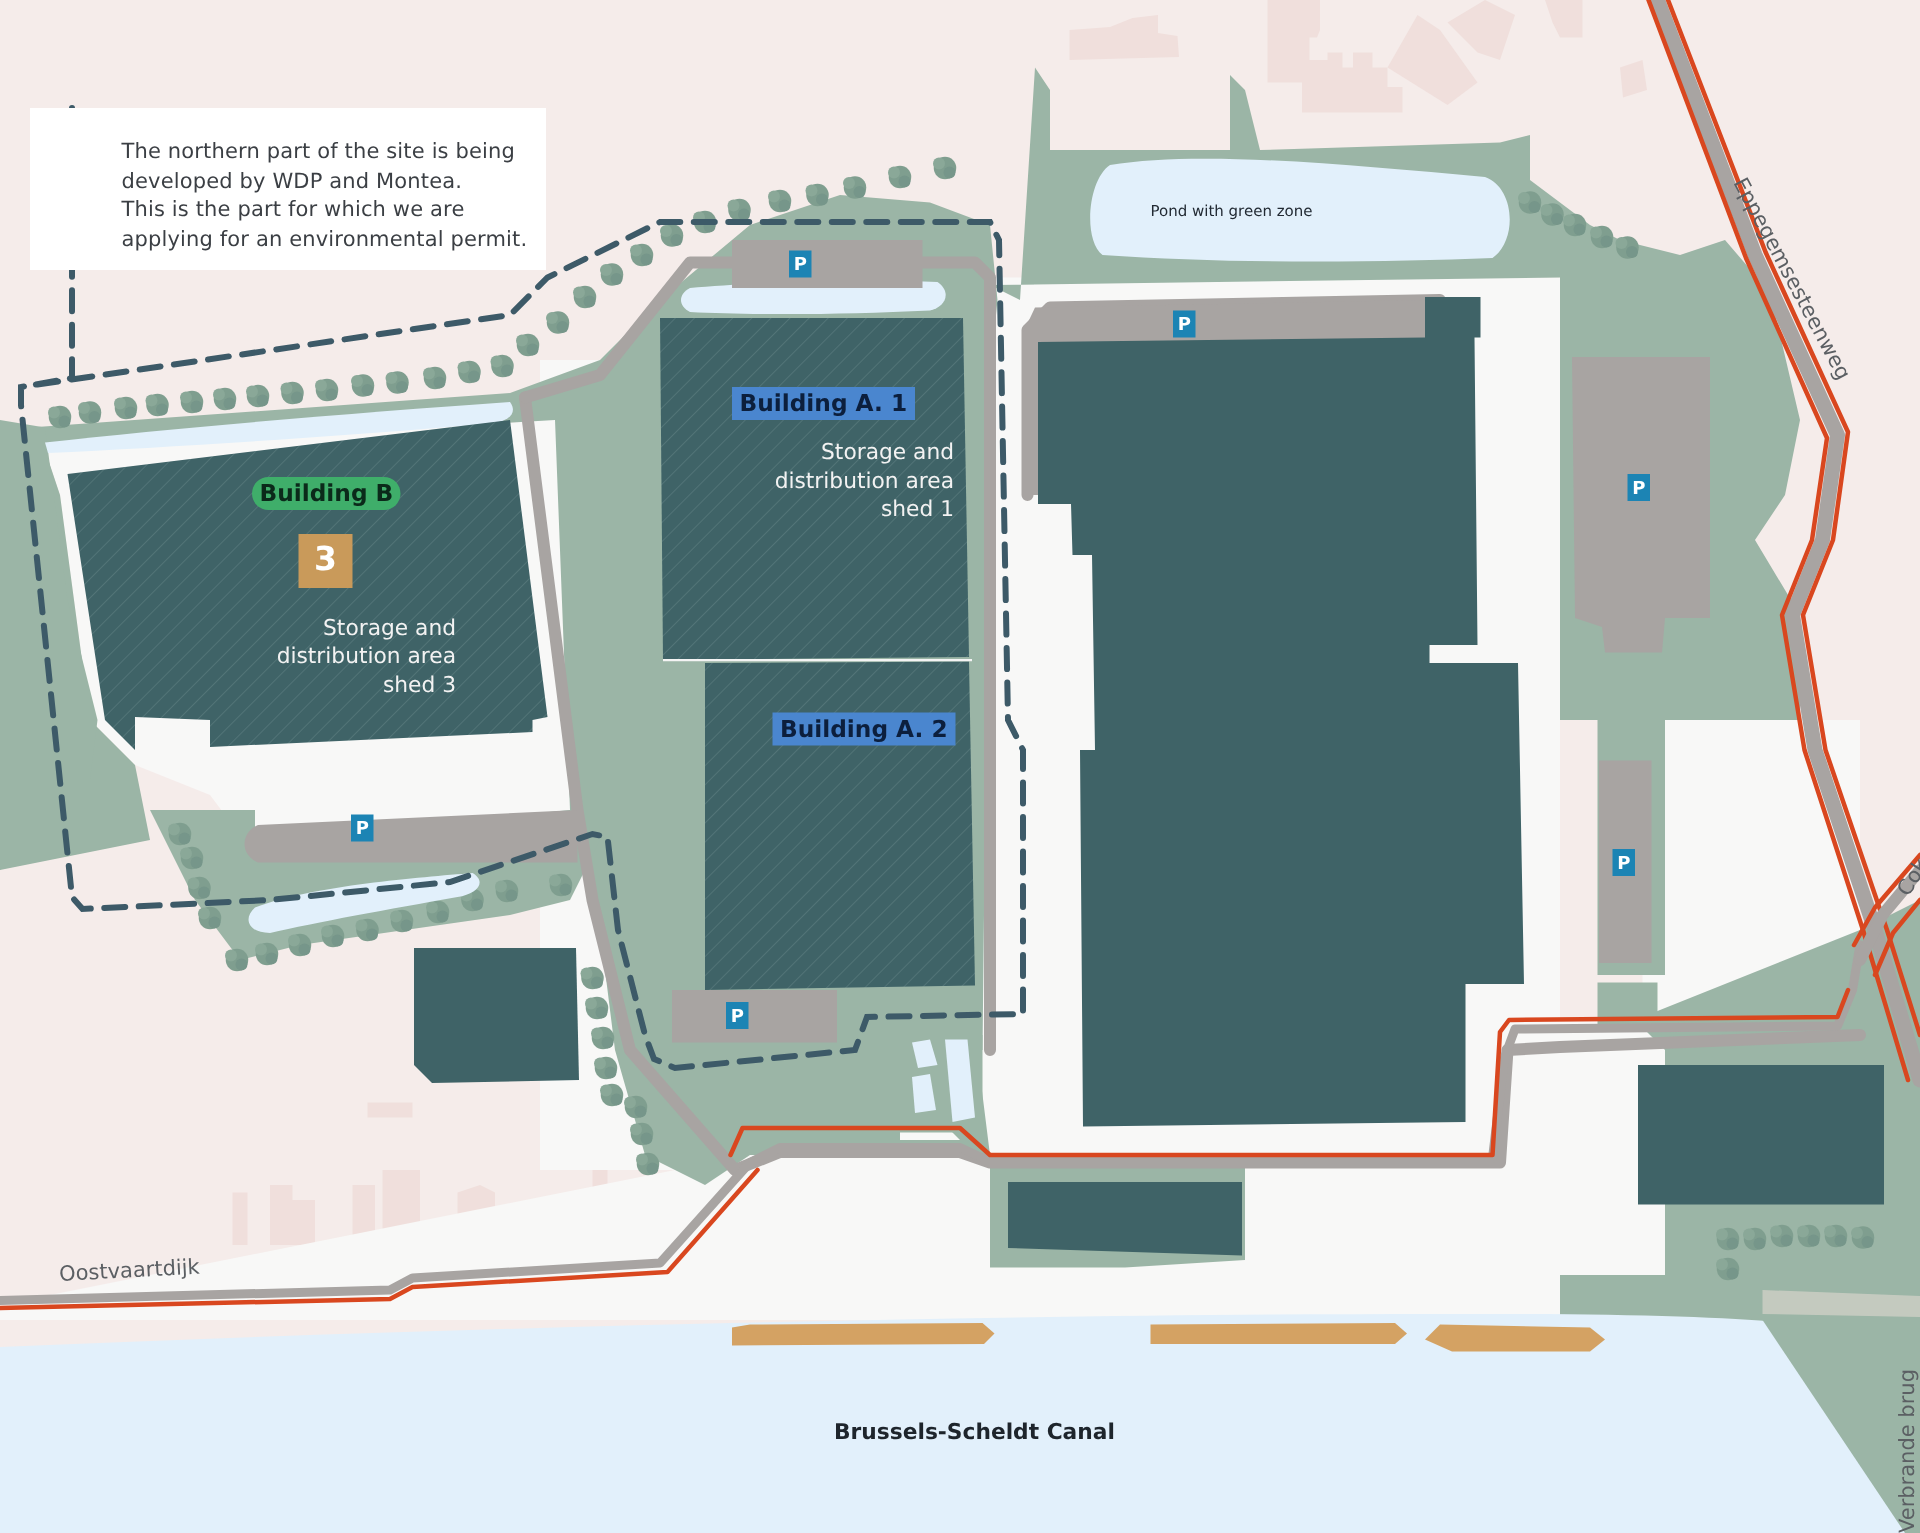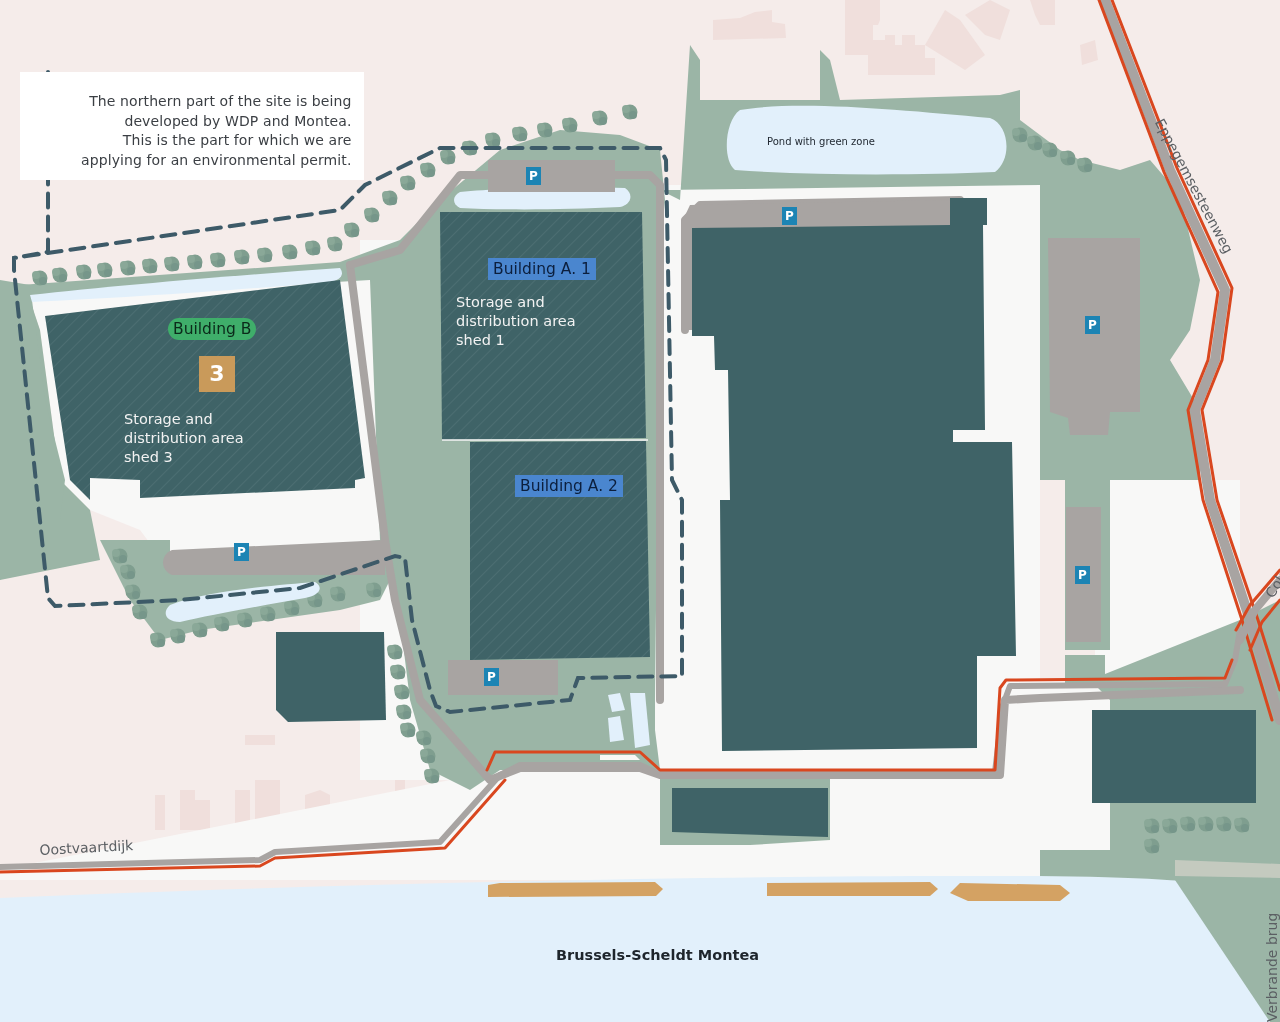--- a/index.html
+++ b/index.html
@@ -1,24 +1,24 @@
 <!DOCTYPE html>
 <html><head>
 <meta charset="utf-8">
 <style>
   html, body { margin:0; padding:0; }
   body { width:1280px; height:1022px; overflow:hidden; background:#f5ecea; font-family:"DejaVu Sans", sans-serif; }
   #map { position:absolute; left:0; top:0; width:1280px; height:1022px; }
-  .callout { position:absolute; left:20px; top:72px; width:344px; height:108px; background:#ffffff;text-align:right; }
+  .callout { position:absolute; left:20px; top:72px; width:344px; height:108px; background:#ffffff; }
   .callout-text { position:absolute; left:61px; top:20px; font-size:14px; line-height:19.5px; color:#3b3f44; white-space:pre-line; letter-spacing:0.1px; }
-  .bld-tag { position:absolute; font-weight:normal; font-size:15.5px; color:#0f2a3a; padding:1px 5px; line-height:20px; white-space:nowrap; }
+  .bld-tag { position:absolute; font-weight:bold; font-size:15.5px; color:#0f2a3a; padding:1px 5px; line-height:20px; white-space:nowrap; }
   .tag-green { background:#3fae6a; color:#0b2a1a;border-radius:11px; }
   .tag-blue { background:#4a86cf; color:#0c1f3d; }
   .shed-num { position:absolute; width:36px; height:36px; background:#c99a5a; color:#fff; font-weight:bold; font-size:22px; text-align:center; line-height:36px; }
-  .shed-desc { position:absolute; color:#f2f2f2; font-size:14.5px; line-height:19px; text-align:left; white-space:pre-line; width:180px; }
+  .shed-desc { position:absolute; color:#f2f2f2; font-size:14.5px; line-height:19px; text-align:right; white-space:pre-line; width:180px; }
   .pk { position:absolute; width:15px; height:18px; background:#1c84b4; color:#fff; font-weight:bold; font-size:12px; text-align:center; line-height:18px; }
   .road-lbl { position:absolute; color:#5b5f63; font-size:14px; white-space:nowrap; transform-origin:0 0; }
   .water-lbl { position:absolute; color:#222a33; font-size:10px; white-space:nowrap; }
   .canal-lbl { position:absolute; color:#1e252c; font-size:14.5px; font-weight:bold; white-space:nowrap; }
 </style>
 </head>
 <body>
 
 <svg id="map" viewBox="0 0 1280 1022" xmlns="http://www.w3.org/2000/svg">
   <defs>
@@ -237,18 +237,18 @@
 <div class="bld-tag tag-blue" style="left:499px; top:475px;margin-left:16px;">Building A. 2</div>
 
 <div class="pk" style="left:526px; top:167px;">P</div>
 <div class="pk" style="left:782px; top:207px;">P</div>
 <div class="pk" style="left:1085px; top:316px;">P</div>
 <div class="pk" style="left:1075px; top:566px;">P</div>
 <div class="pk" style="left:234px; top:543px;">P</div>
 <div class="pk" style="left:484px; top:668px;">P</div>
 
 <div class="water-lbl" style="left:767px; top:136px;">Pond with green zone</div>
-<div class="canal-lbl" style="left:556px; top:947px;">Brussels-Scheldt Montea</div>
+<div class="canal-lbl" style="left:556px; top:947px;">Brussels-Scheldt Canal</div>
 
 <div class="road-lbl" style="left:1166px; top:116px; transform:rotate(62deg);">Eppegemsesteenweg</div>
 <div class="road-lbl" style="left:39px; top:842px; transform:rotate(-3deg);">Oostvaartdijk</div>
 <div class="road-lbl" style="left:1262px; top:592px; transform:rotate(-58deg);">Coke</div>
 <div class="road-lbl" style="left:1264px; top:1022px; transform:rotate(-90deg);">Verbrande brug</div>
 
 </body></html>

